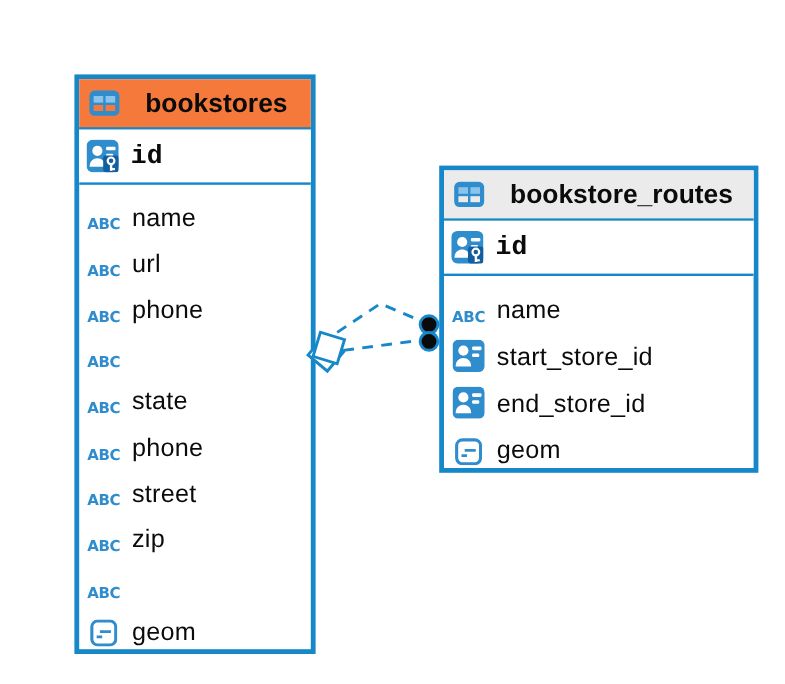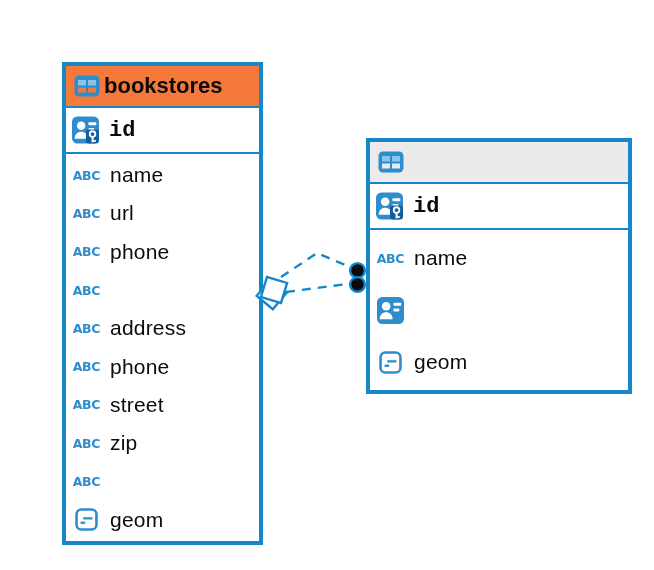--- a/index.html
+++ b/index.html
@@ -18,41 +18,41 @@
     background: #ffffff;
     display: flex;
     flex-direction: column;
   }
   #tbl-bookstores { left: 62px;  top: 62px;  width: 201px; height: 483px; }
   #tbl-routes     { left: 366px; top: 138px; width: 266px; height: 256px; }
 
   .tbl-header {
     height: 40px; flex: 0 0 40px;
     display: flex; align-items: center;
-    gap: 3px; padding-left: 6px;
+    gap: 20px; padding-left: 6px;
     border-bottom: 2px solid var(--blue, #1688c9);
     font-size: 22px; font-weight: 700;
     white-space: nowrap;
   }
   .hdr-orange { background: var(--orange, #f5793b);    --cellbg: var(--orange, #f5793b); }
   .hdr-gray   { background: var(--grayheader, #ebebeb);--cellbg: var(--grayheader, #ebebeb); }
 
   .pk-row {
     height: 44px; flex: 0 0 44px;
     display: flex; align-items: center;
     gap: 9px; padding-left: 5px;
     border-bottom: 2px solid var(--blue, #1688c9);
     font-size: 22px; font-weight: 700;
     background: #ffffff;
     font-family: Liberation Mono, monospace;
   }
   .cols { flex: 1 1 auto; display: flex; flex-direction: column; padding: 2px 0; }
   .col-row {
     flex: 1 1 0;
-    display: flex; align-items: center;
+    display: flex; align-items: flex-end;
     gap: 9px; padding-left: 6px;
     font-size: 21px; font-weight: 400;
     letter-spacing: 0.2px;
     white-space: nowrap;
   }
   .icon-slot { width: 29px; flex: 0 0 29px; display: flex; justify-content: center; align-items: center; }
   .abc {
     font-family: "DejaVu Sans", sans-serif;
     font-weight: 700; font-size: 12.5px;
     color: var(--iconblue, #2f8ccd);
@@ -162,21 +162,21 @@
     </div>
     <div class="col-row">
       <span class="icon-slot">
           <span class="abc">ABC</span>
         </span>
     </div>
     <div class="col-row">
       <span class="icon-slot">
           <span class="abc">ABC</span>
         </span>
-      <span>address</span>
+      <span>state</span>
     </div>
     <div class="col-row">
       <span class="icon-slot">
           <span class="abc">ABC</span>
         </span>
       <span>phone</span>
     </div>
     <div class="col-row">
       <span class="icon-slot">
           <span class="abc">ABC</span>
@@ -205,20 +205,21 @@
   </div>
 </div>
 
 <div class="erd-table" id="tbl-routes">
   <div class="tbl-header hdr-gray">
     <span class="icon-slot">
         <svg class="ic-table">
           <use href="#sym-table"></use>
         </svg>
       </span>
+    <span>bookstore_routes</span>
   </div>
   <div class="pk-row">
     <span class="icon-slot">
         <svg class="ic-key">
           <use href="#sym-pk"></use>
         </svg>
       </span>
     <span>id</span>
   </div>
   <div class="cols">
@@ -227,20 +228,29 @@
           <span class="abc">ABC</span>
         </span>
       <span>name</span>
     </div>
     <div class="col-row">
       <span class="icon-slot">
           <svg class="ic-key" style="height:27px">
             <use href="#sym-fk"></use>
           </svg>
         </span>
+      <span>start_store_id</span>
+    </div>
+    <div class="col-row">
+      <span class="icon-slot">
+          <svg class="ic-key" style="height:27px">
+            <use href="#sym-fk"></use>
+          </svg>
+        </span>
+      <span>end_store_id</span>
     </div>
     <div class="col-row">
       <span class="icon-slot">
           <svg class="ic-geom">
             <use href="#sym-geom"></use>
           </svg>
         </span>
       <span>geom</span>
     </div>
   </div>

